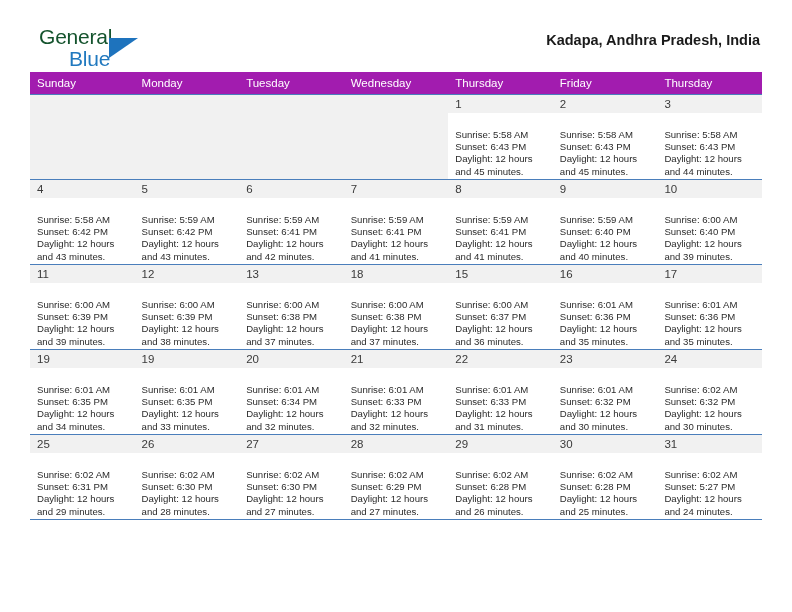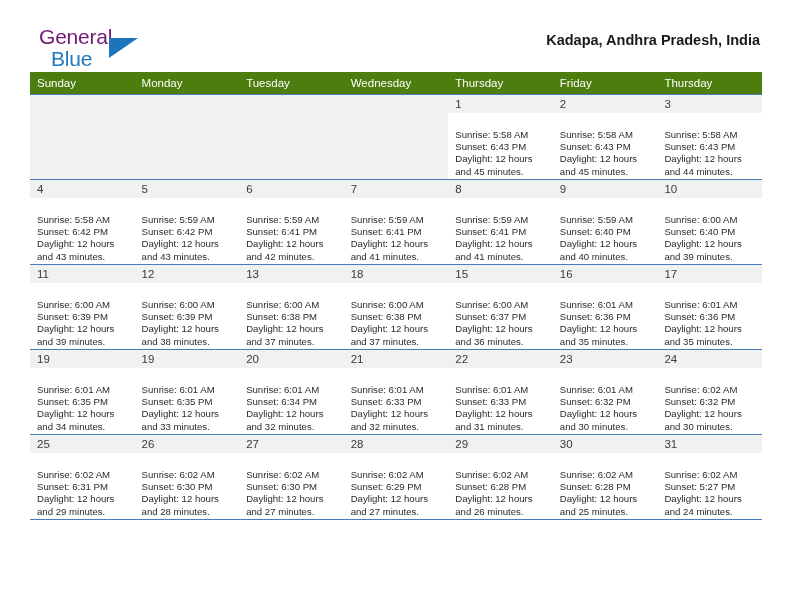--- a/index.html
+++ b/index.html
@@ -33,32 +33,32 @@
   }
   .logo {
     position: relative;
     width: 150px;
     height: 54px;
     padding-left: 9px;
     box-sizing: border-box;
   }
   .logo-general {
     font-size: 21px;
-    color: #701a75;
+    color: #14532d;
     letter-spacing: -0.2px;
     line-height: 22px;
     display: block;
   }
   .logo-blue {
     font-size: 21px;
     color: #2179bf;
     letter-spacing: -0.2px;
     line-height: 20px;
     display: block;
-    margin-left: 12px;
+    margin-left: 30px;
     margin-top: 1px;
   }
   .logo-tri {
     position: absolute;
     left: 79px;
     top: 12px;
     width: 0;
     height: 0;
     border-left: 29px solid #1e73bd;
     border-bottom: 20px solid transparent;
@@ -83,21 +83,21 @@
   }
 
   
   .calendar {
     width: 732px;
     border-collapse: collapse;
     table-layout: fixed;
     margin-top: 4px;
   }
   .calendar th {
-    background: #4d7c0f;
+    background: #a21caf;
     color: #ffffff;
     font-size: 11.5px;
     font-weight: normal;
     text-align: left;
     padding: 5px 0 5px 7px;
     height: 12px;
     border: none;
   }
   .calendar td {
     vertical-align: top;

